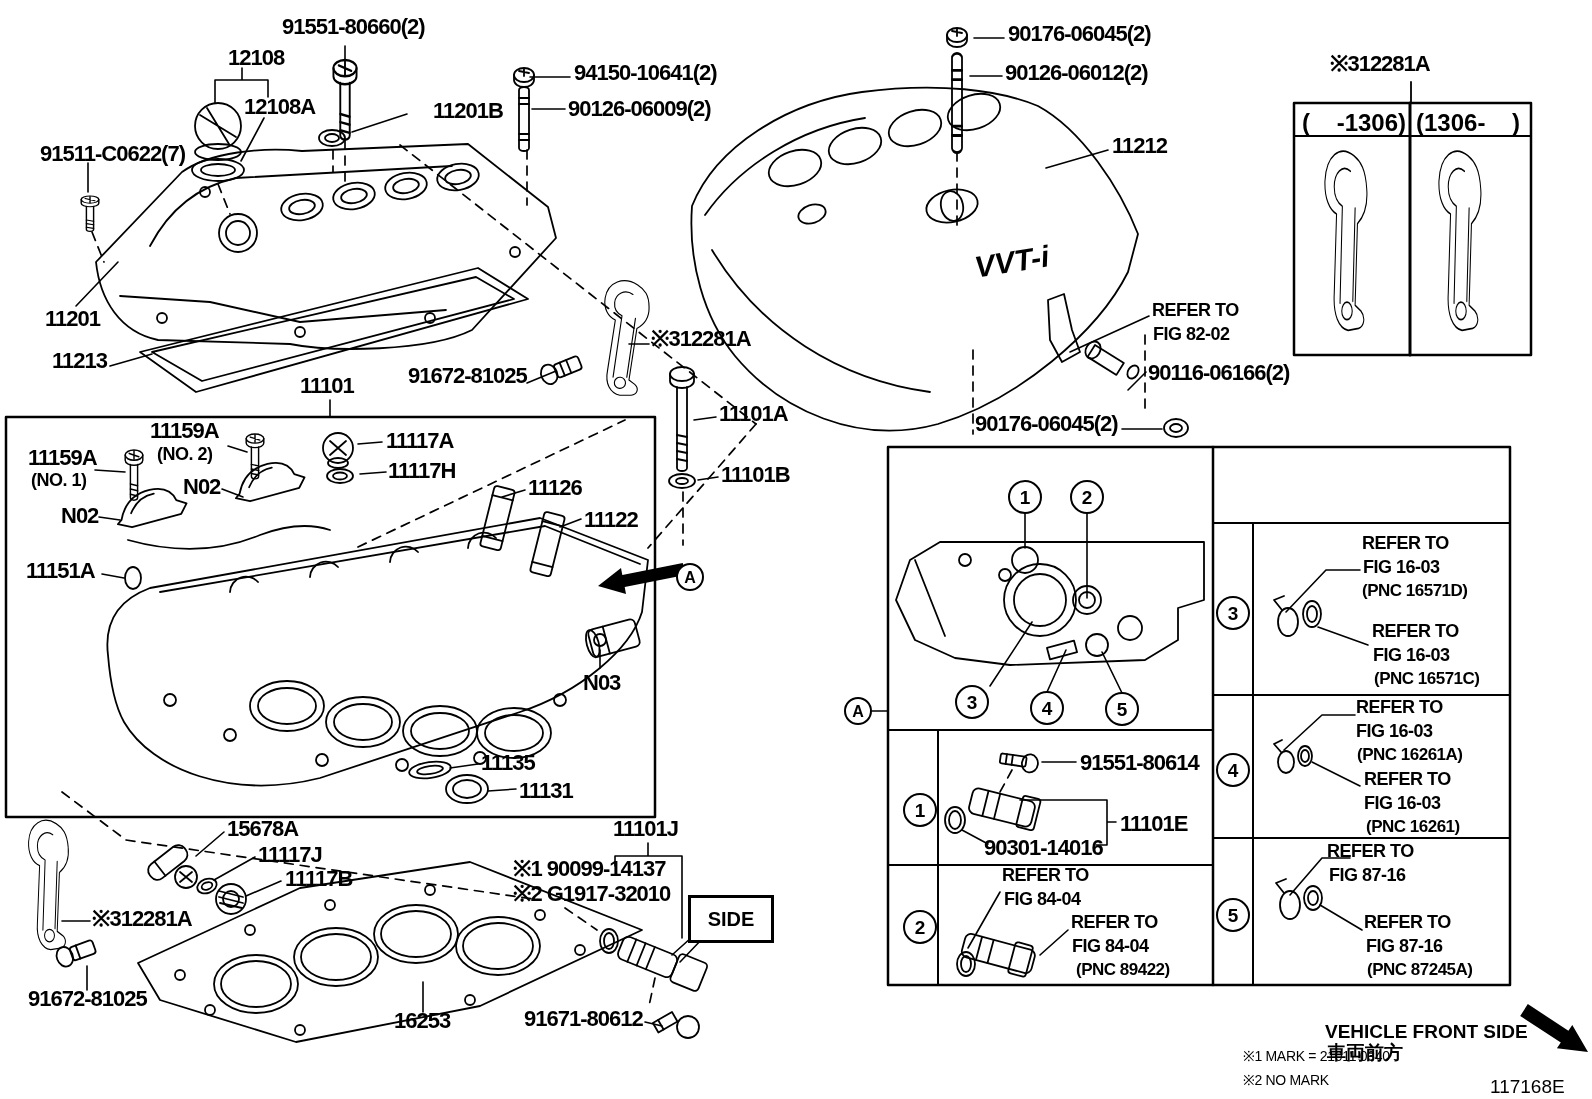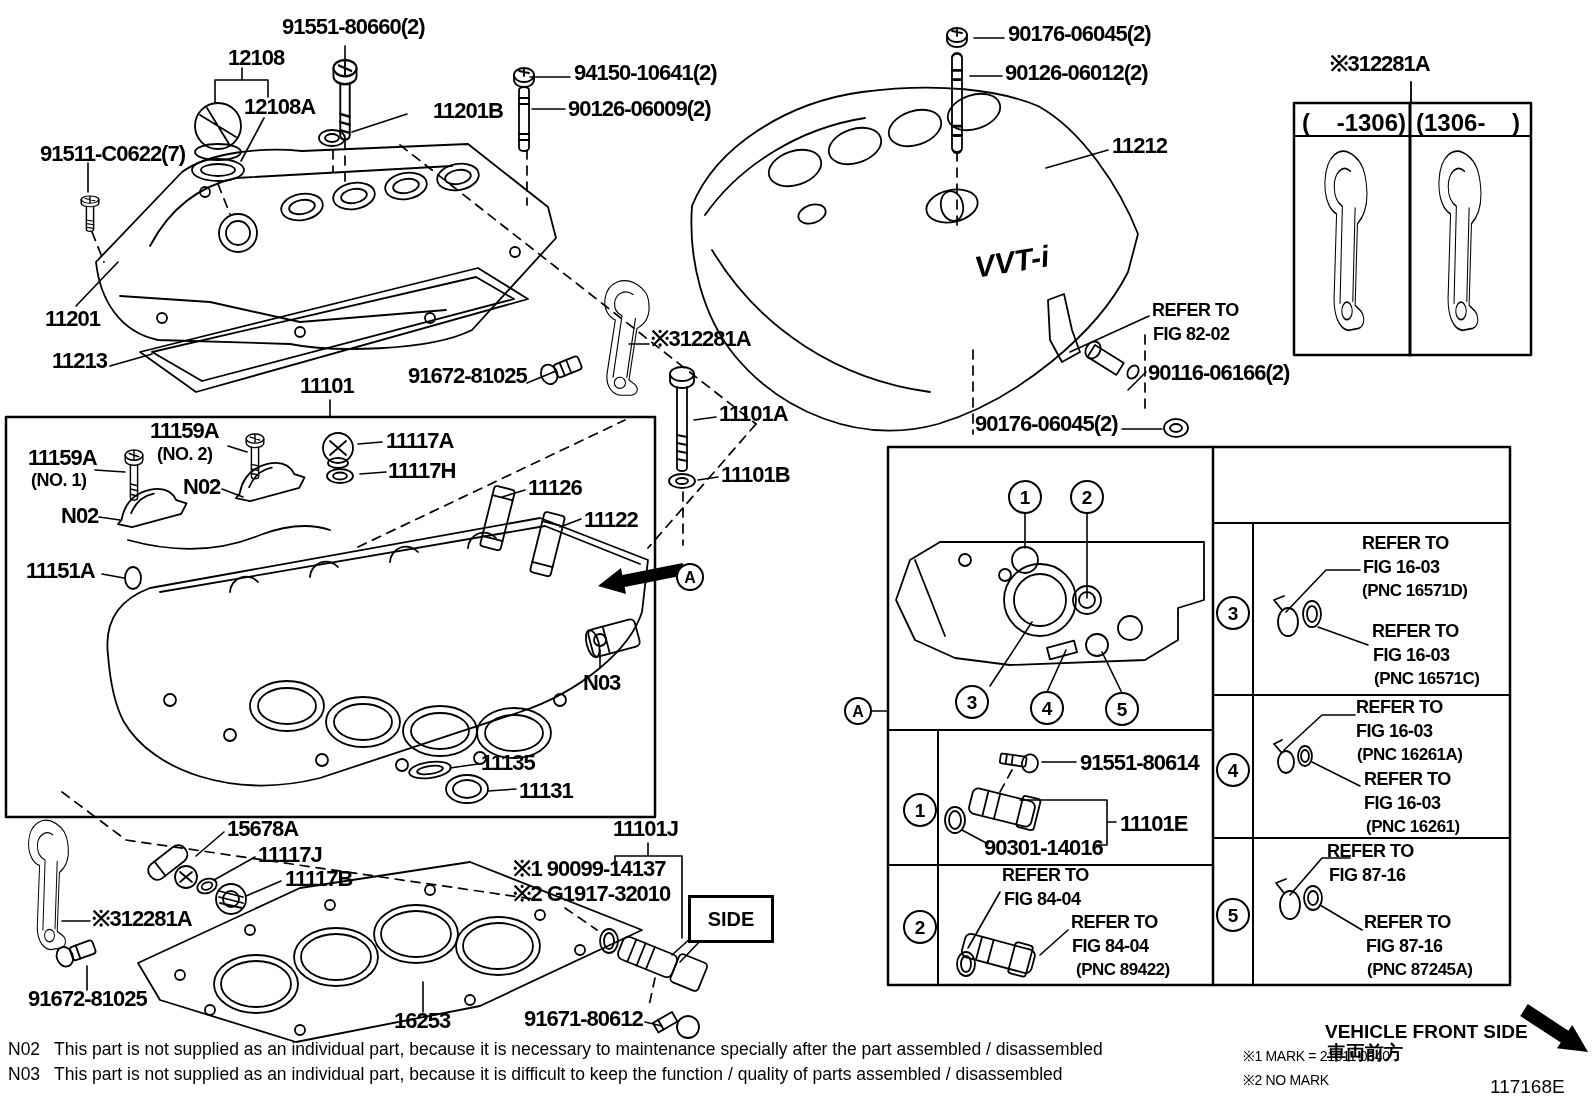--- a/index.html
+++ b/index.html
@@ -598,16 +598,14 @@
 <div class="ref" style="left:1364px;top:913px">REFER TO</div>
 <div class="ref" style="left:1366px;top:937px">FIG 87-16</div>
 <div class="pnc" style="left:1367px;top:961px">(PNC 87245A)</div>
 
 <div class="jp" style="left:1327px;top:1043px">車両前方</div>
 <div class="jp" style="left:1325px;top:1022px">VEHICLE FRONT SIDE</div>
 <div class="mknote" style="left:1243px;top:1049px">※1 MARK = 21011 0340</div>
 <div class="mknote" style="left:1243px;top:1073px">※2 NO MARK</div>
 <div class="figcode" style="left:1490px;top:1077px">117168E</div>
 
-<div class="fnote" style="left:8px;top:1041px"><span class="fcode">N02</span><span>This part is not supplied as an individual part, because it is necessary to maintenance specially after the part assembled / disassembled</span></div>
-<div class="fnote" style="left:8px;top:1066px"><span class="fcode">N03</span><span>This part is not supplied as an individual part, because it is difficult to keep the function / quality of parts  assembled / disassembled</span></div>
 
 </div>
 
 </body></html>

